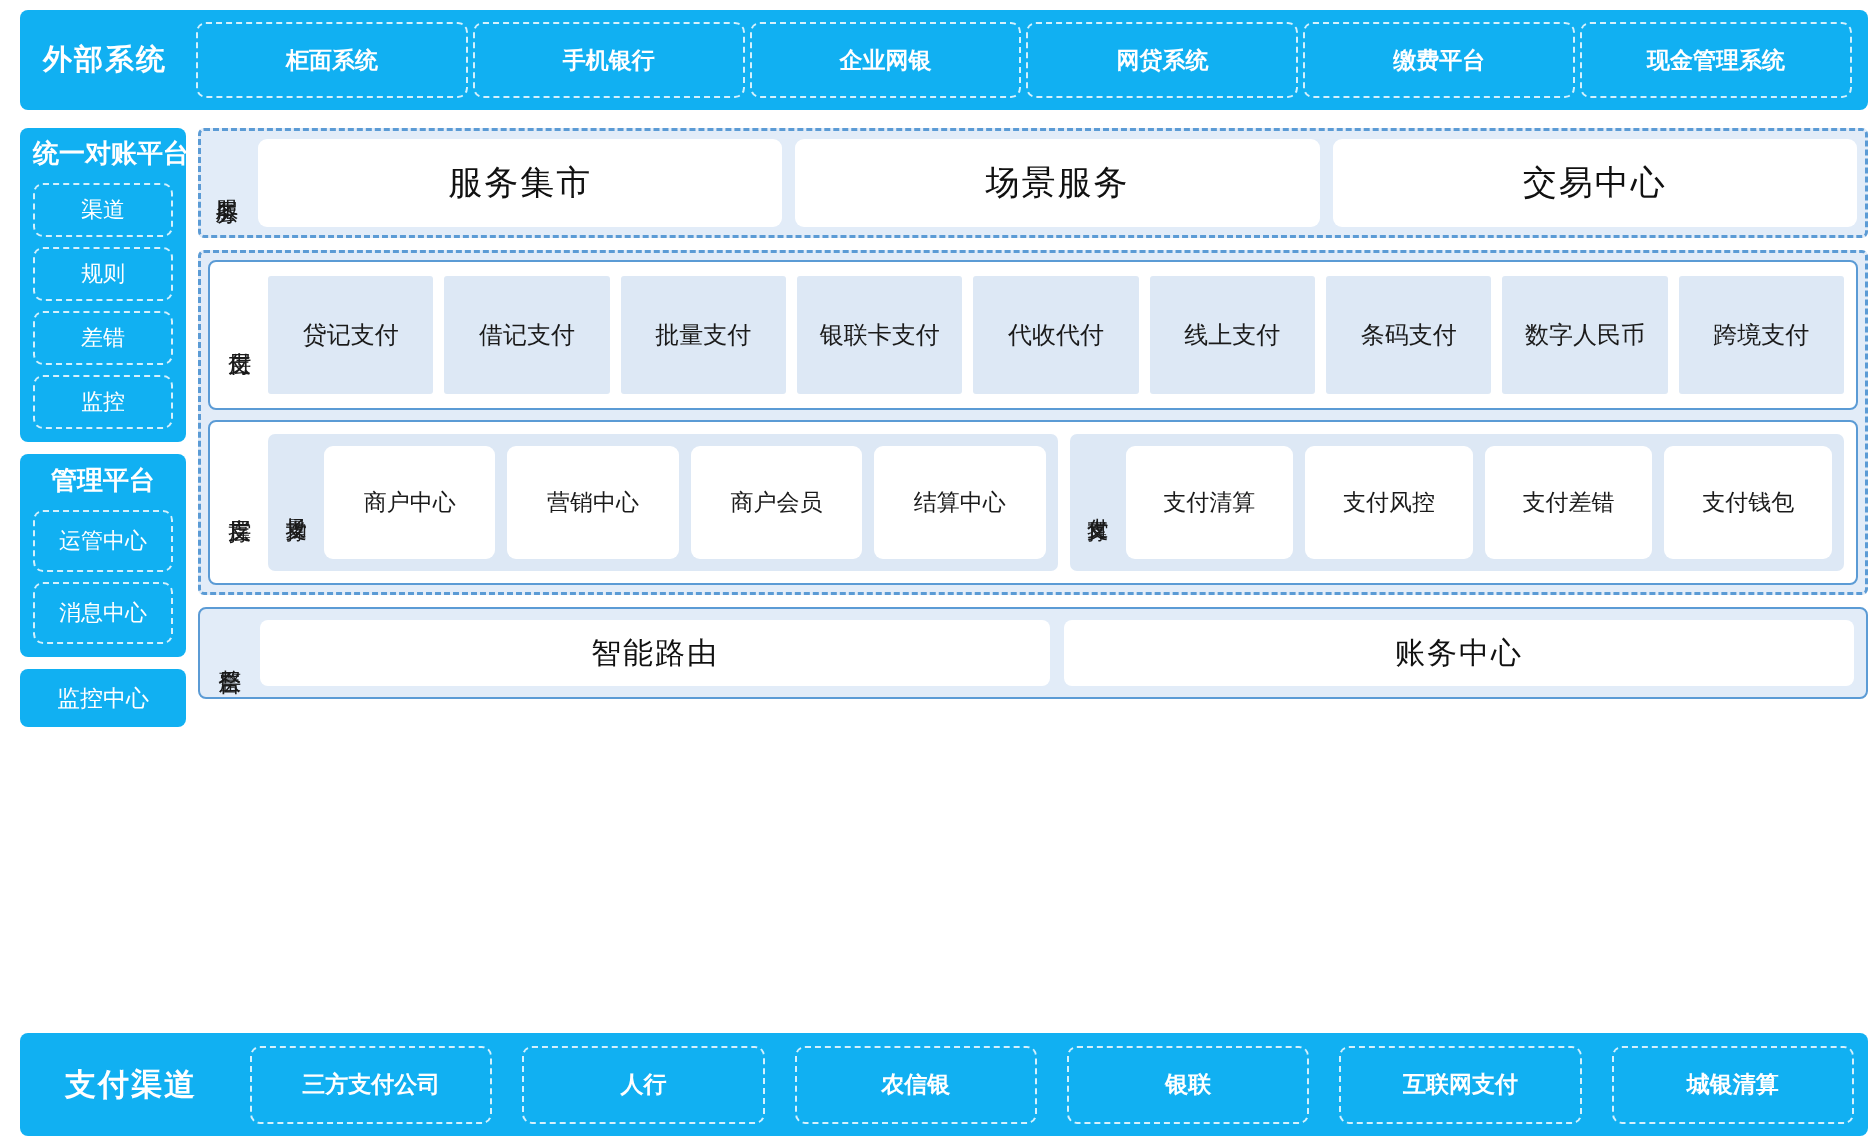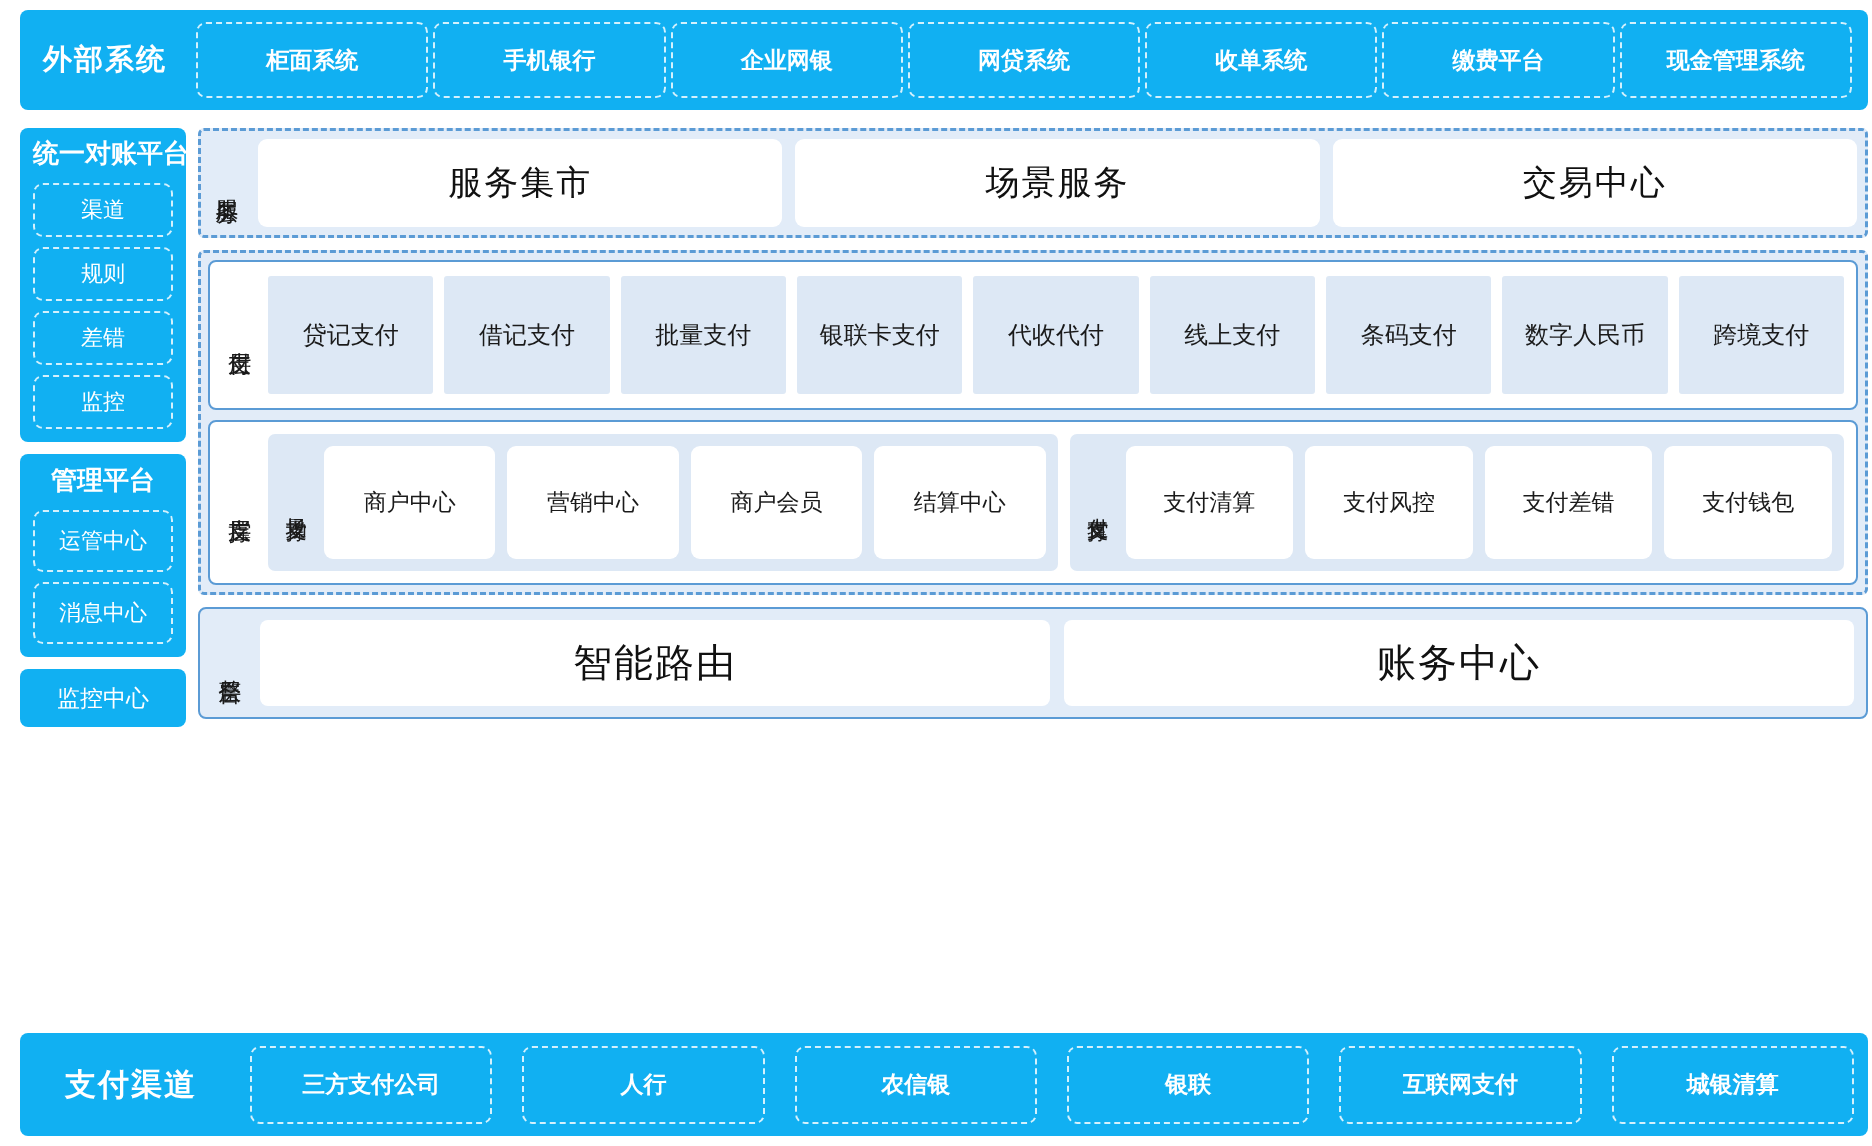--- a/index.html
+++ b/index.html
@@ -244,22 +244,22 @@
     flex: none;
     border: 2px solid #5b9bd5;
     border-radius: 8px;
     background: #e2ecf8;
     padding: 11px 12px;
     display: flex;
     gap: 12px;
   }
   #integration-layer .cards { flex: 1; display: flex; gap: 14px; }
   #integration-layer .white-card {
-    height: 86px;
-    font-size: 39px;
+    height: 66px;
+    font-size: 30px;
     letter-spacing: 2px;
     border-radius: 8px;
   }
 
   
   #channel-band {
     height: 103px;
     margin-top: 16px;
     padding: 0 14px 0 0;
     flex: none;
@@ -279,21 +279,20 @@
 
 <div class="page">
 
   <div class="blue-band" id="external-band">
     <div class="band-title">外部系统</div>
     <div id="external-chips">
       <div class="dashed-chip">柜面系统</div>
       <div class="dashed-chip">手机银行</div>
       <div class="dashed-chip">企业网银</div>
       <div class="dashed-chip">网贷系统</div>
-      <div class="dashed-chip">收单系统</div>
       <div class="dashed-chip">缴费平台</div>
       <div class="dashed-chip">现金管理系统</div>
     </div>
   </div>
 
   <div class="middle">
 
     <div class="left-col">
 
       <div class="left-panel" id="panel-reconciliation">

